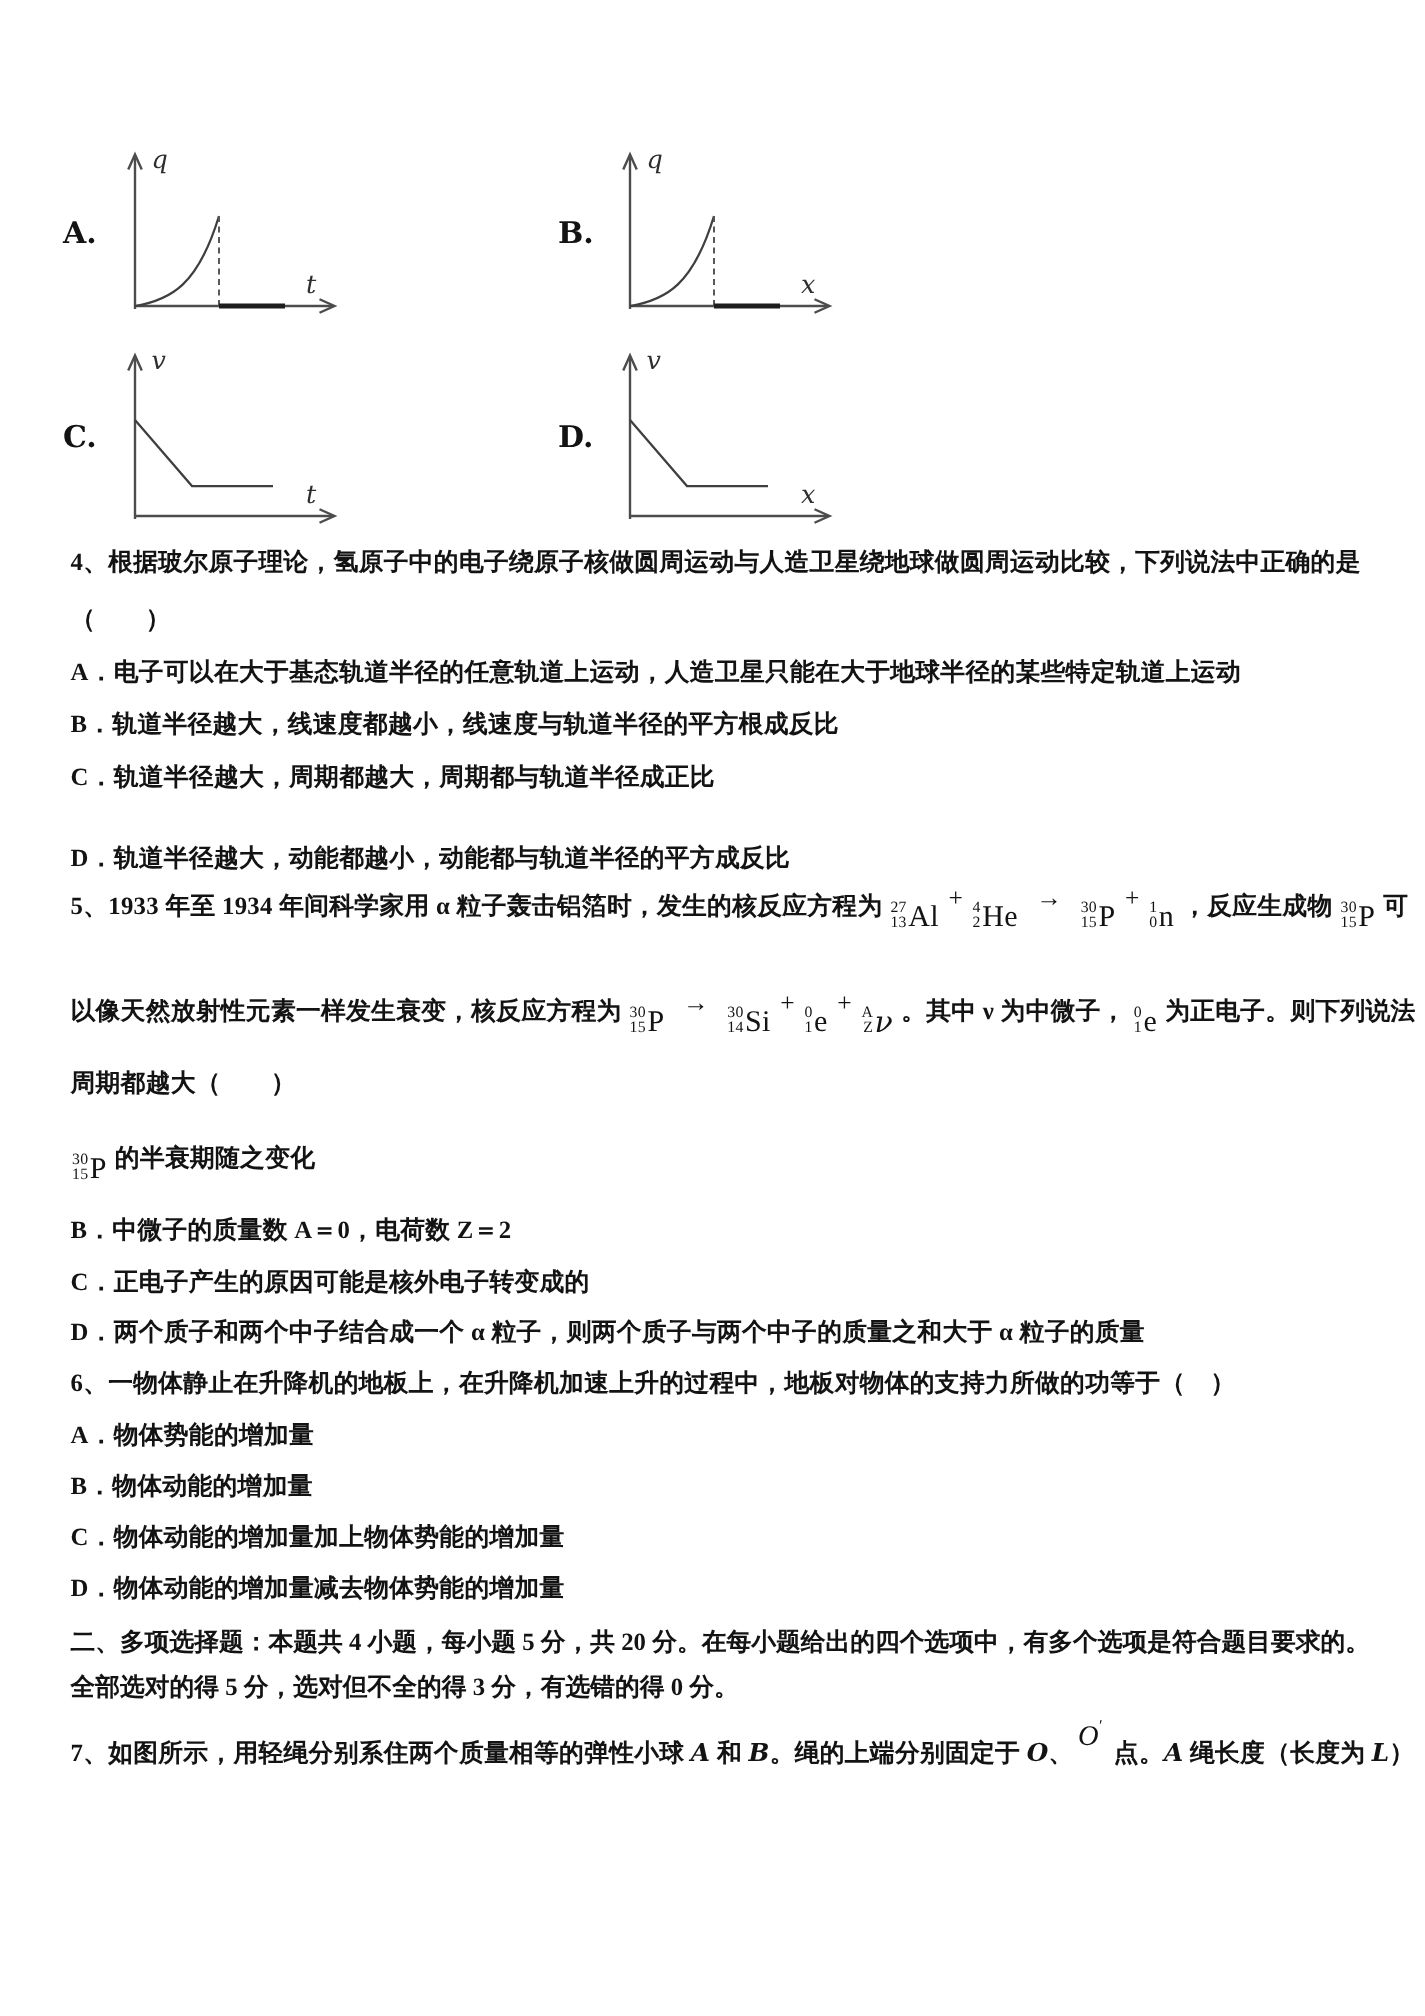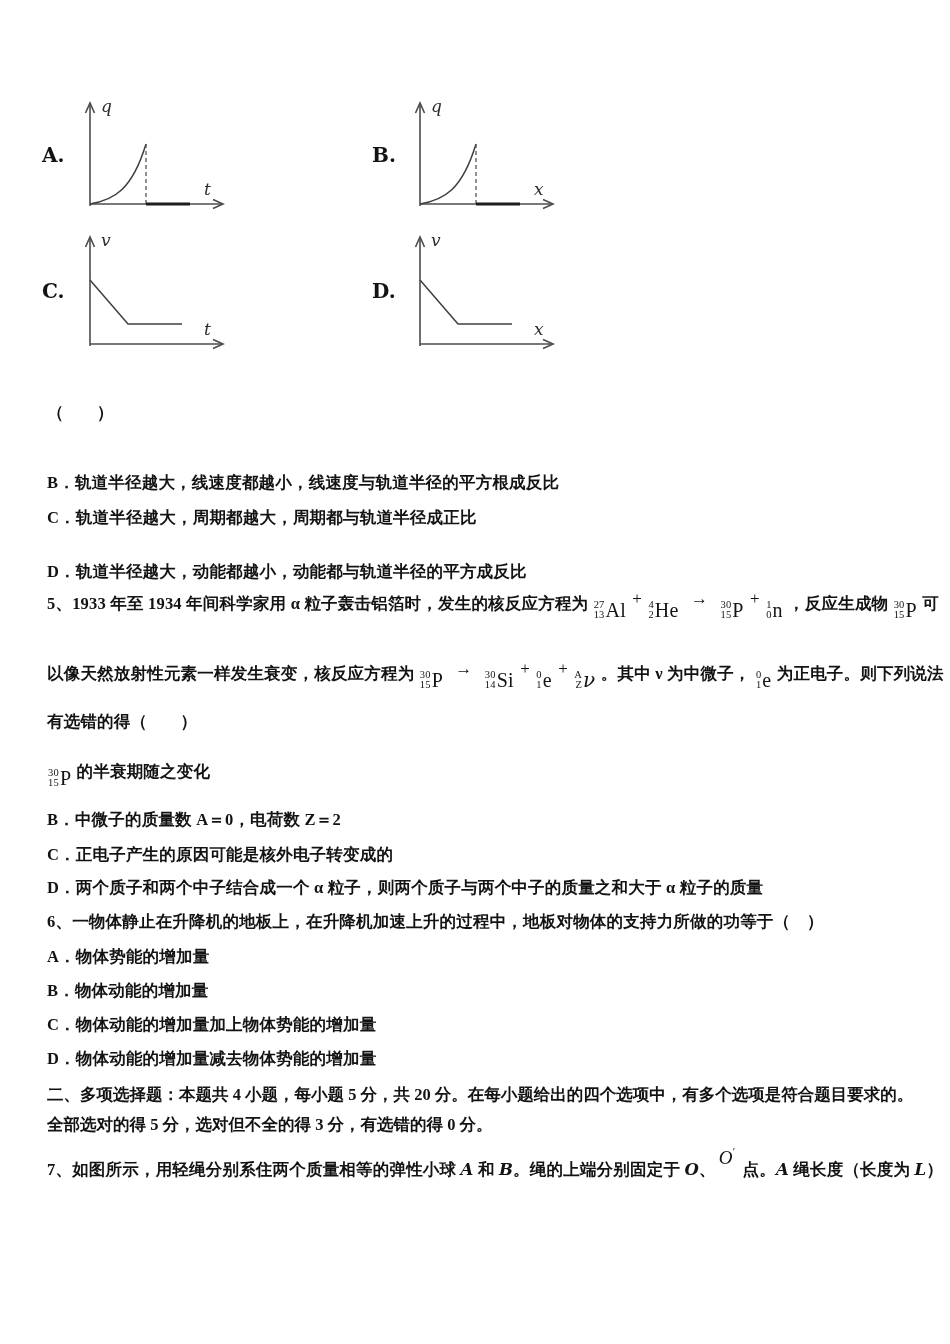--- a/index.html
+++ b/index.html
@@ -85,21 +85,23 @@
       <line class="axis" x1="14" y1="116" x2="14" y2="9"></line>
       <polyline class="axis" points="9.5,17 14,7 18.5,17"></polyline>
       <line class="axis" x1="14" y1="114" x2="146" y2="114"></line>
       <polyline class="axis" points="137,109.5 147,114 137,118.5"></polyline>
       <path class="curve" d="M14,50 L52,94 L106,94"></path>
       <text x="25" y="16">v</text>
       <text x="128" y="105">x</text>
     </svg>
   </div>
 
+  <div class="line" style="top:363px;">4、根据玻尔原子理论，氢原子中的电子绕原子核做圆周运动与人造卫星绕地球做圆周运动比较，下列说法中正确的是</div>
   <div class="line" style="top:401px;">（　　）</div>
+  <div class="line" style="top:436px;">A．电子可以在大于基态轨道半径的任意轨道上运动，人造卫星只能在大于地球半径的某些特定轨道上运动</div>
   <div class="line" style="top:506px;">C．轨道半径越大，周期都越大，周期都与轨道半径成正比</div>
   <div class="line" style="top:471px;">B．轨道半径越大，线速度都越小，线速度与轨道半径的平方根成反比</div>
   <div class="line" style="top:560px;">D．轨道半径越大，动能都越小，动能都与轨道半径的平方成反比</div>
 
   <div class="line" style="top:592px;">
     <span>5、1933 年至 1934 年间科学家用 α 粒子轰击铝箔时，发生的核反应方程为</span>
     <span class="eq">
       <span class="nuc">
           <span class="pre">
             <span>27</span>
@@ -186,21 +188,21 @@
           <span class="pre">
             <span>0</span>
             <span>1</span>
           </span>
           <span class="sym">e</span>
         </span>
     </span>
     <span> 为正电子。则下列说法</span>
   </div>
 
-  <div class="line" style="top:710px;">有选错的得（　　）</div>
+  <div class="line" style="top:710px;">周期都越大（　　）</div>
 
   <div class="line" style="top:760px;">
     <span class="eq">
       <span class="nuc">
           <span class="pre">
             <span>30</span>
             <span>15</span>
           </span>
           <span class="sym">P</span>
         </span>

